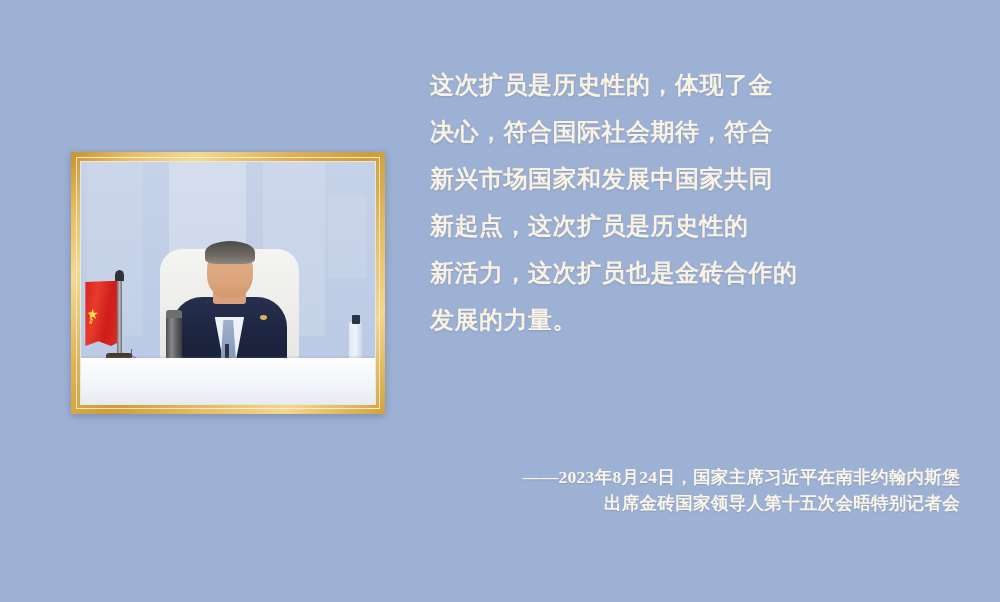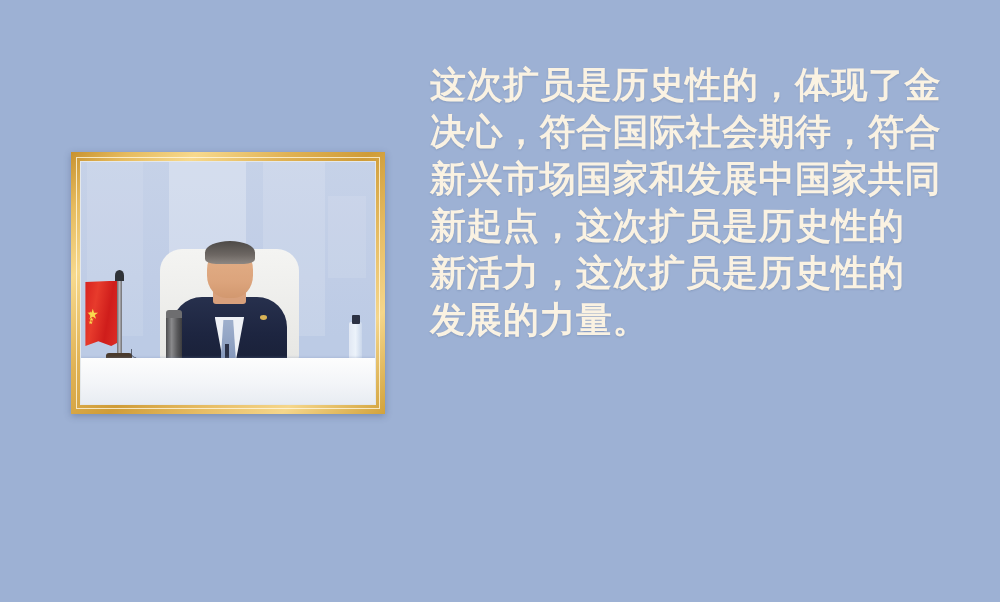--- a/index.html
+++ b/index.html
@@ -285,21 +285,21 @@
   
   .quote-block {
     position: absolute;
     left: 430px;
     top: 62px;
     width: 534px;
   }
   .quote-line {
     font-family: "Liberation Serif", "DejaVu Serif", serif;
     font-weight: bold;
-    font-size: 36px;
+    font-size: 24px;
     line-height: 47px;
     color: #faf2e2;
     letter-spacing: 0.5px;
     white-space: nowrap;
     text-shadow: 0 1px 2px rgba(60, 80, 120, 0.22);
   }
 
   
   .attribution {
     position: absolute;
@@ -370,18 +370,22 @@
         <div class="table"></div>
       </div>
     </div>
   </div>
 
   <div class="quote-block">
     <div class="quote-line">这次扩员是历史性的，体现了金</div>
     <div class="quote-line">决心，符合国际社会期待，符合</div>
     <div class="quote-line">新兴市场国家和发展中国家共同</div>
     <div class="quote-line">新起点，这次扩员是历史性的</div>
-    <div class="quote-line">新活力，这次扩员是历史性的</div>
+    <div class="quote-line">新活力，这次扩员也是金砖合作的</div>
     <div class="quote-line">发展的力量。</div>
   </div>
 
+  <div class="attribution">
+    <div class="attr-line">——2023年8月24日，国家主席习近平在南非约翰内斯堡</div>
+    <div class="attr-line">出席金砖国家领导人第十五次会晤特别记者会</div>
+  </div>
 
 </div>
 
 </body></html>

